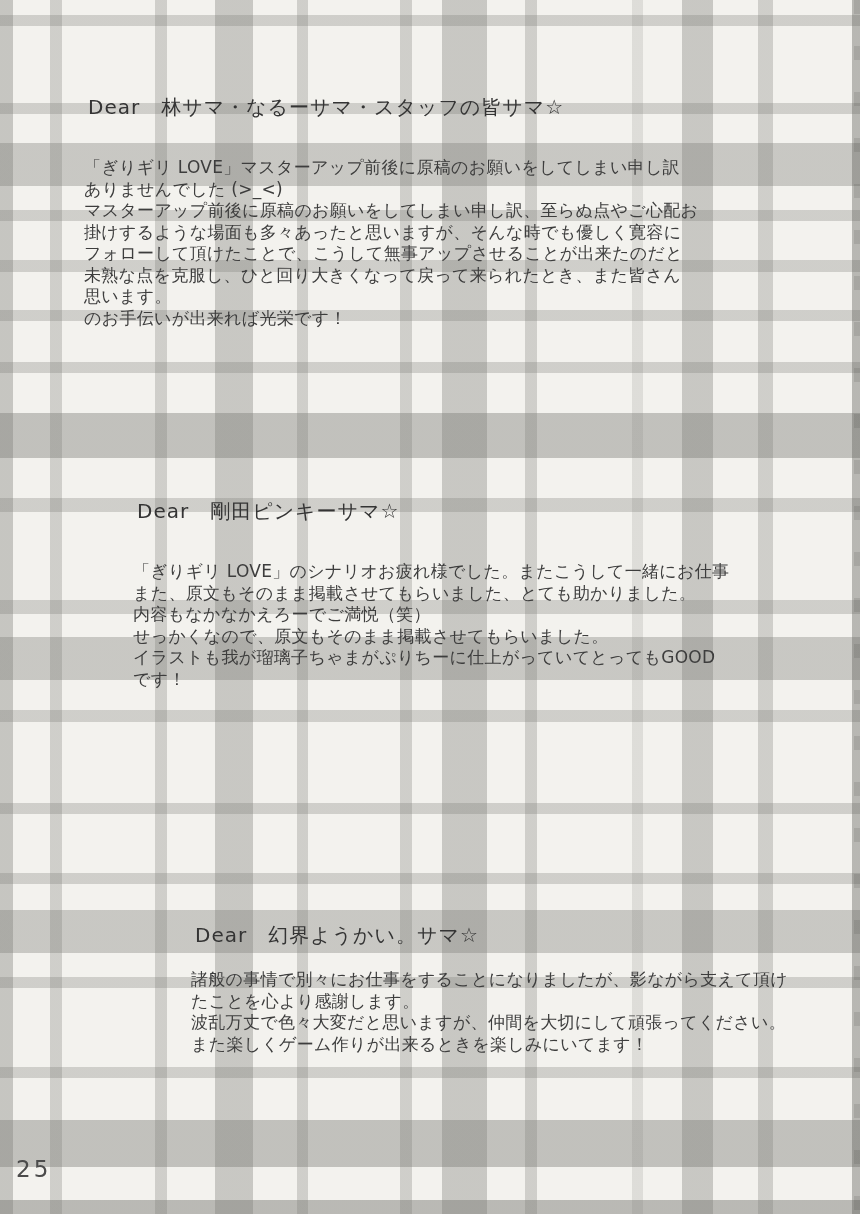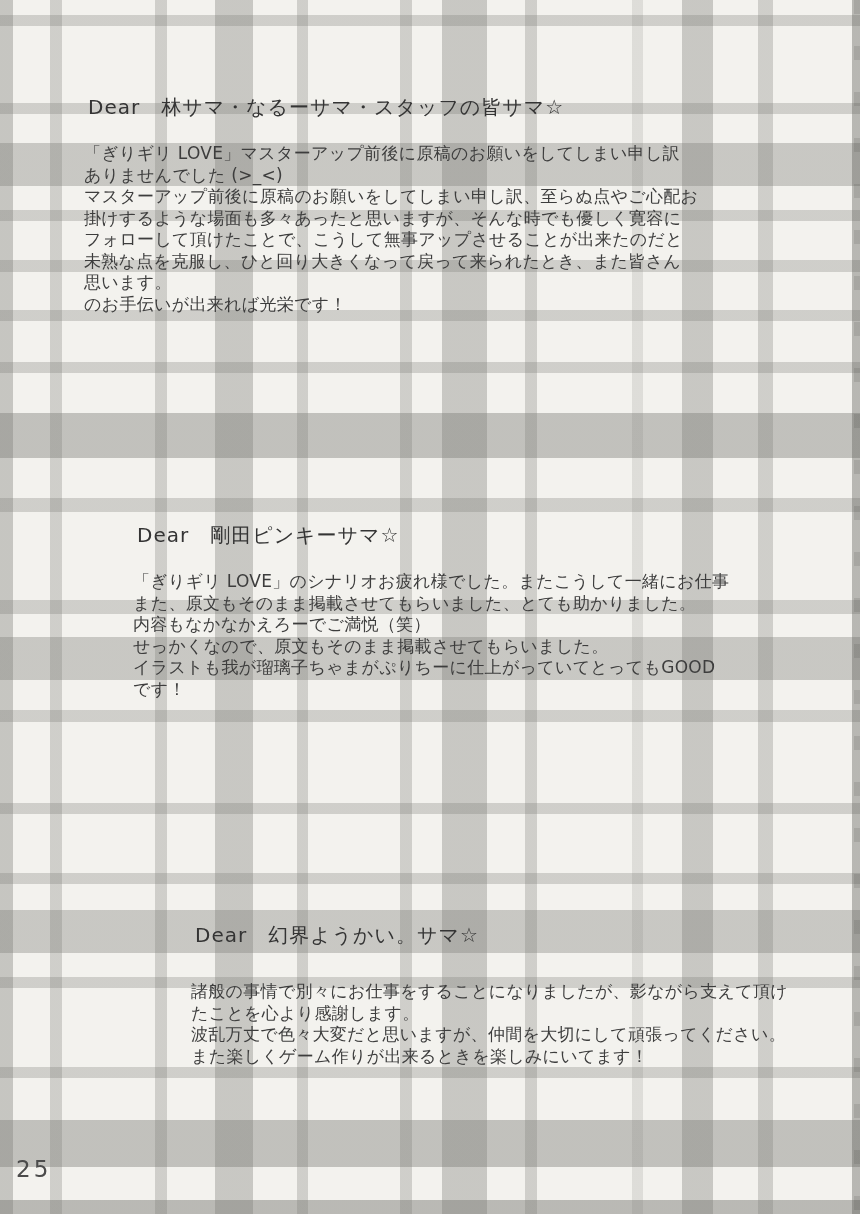--- a/index.html
+++ b/index.html
@@ -50,32 +50,32 @@
   }
   .letter { position: absolute; color: #3a3a3a; }
   .heading {
     margin: 4px;
     font-size: 20px;
     font-weight: normal;
     letter-spacing: 1px;
     color: #343434;
     white-space: nowrap;
   }
-  .body-text { margin-top: 22px; }
+  .body-text { margin-top: 36px; }
   .line {
     font-size: 17px;
     line-height: 21.5px;
     letter-spacing: 0.3px;
     white-space: nowrap;
     color: #3d3d3d;
   }
   .s1 { left: 84px;  top: 90px; }
-  .s2 { left: 133px; top: 518px; }
+  .s2 { left: 133px; top: 494px; }
   .s3 { left: 191px; top: 918px; }
-  .s3 .body-text { margin-top: 32px; }
+  .s3 .body-text { margin-top: 20px; }
   .page-number {
     position: absolute;
     left: 16px;
     top: 1156px;
     font-size: 23px;
     letter-spacing: 3px;
     color: #4b4b4b;
   }
   .edge-right {
     position: absolute;

